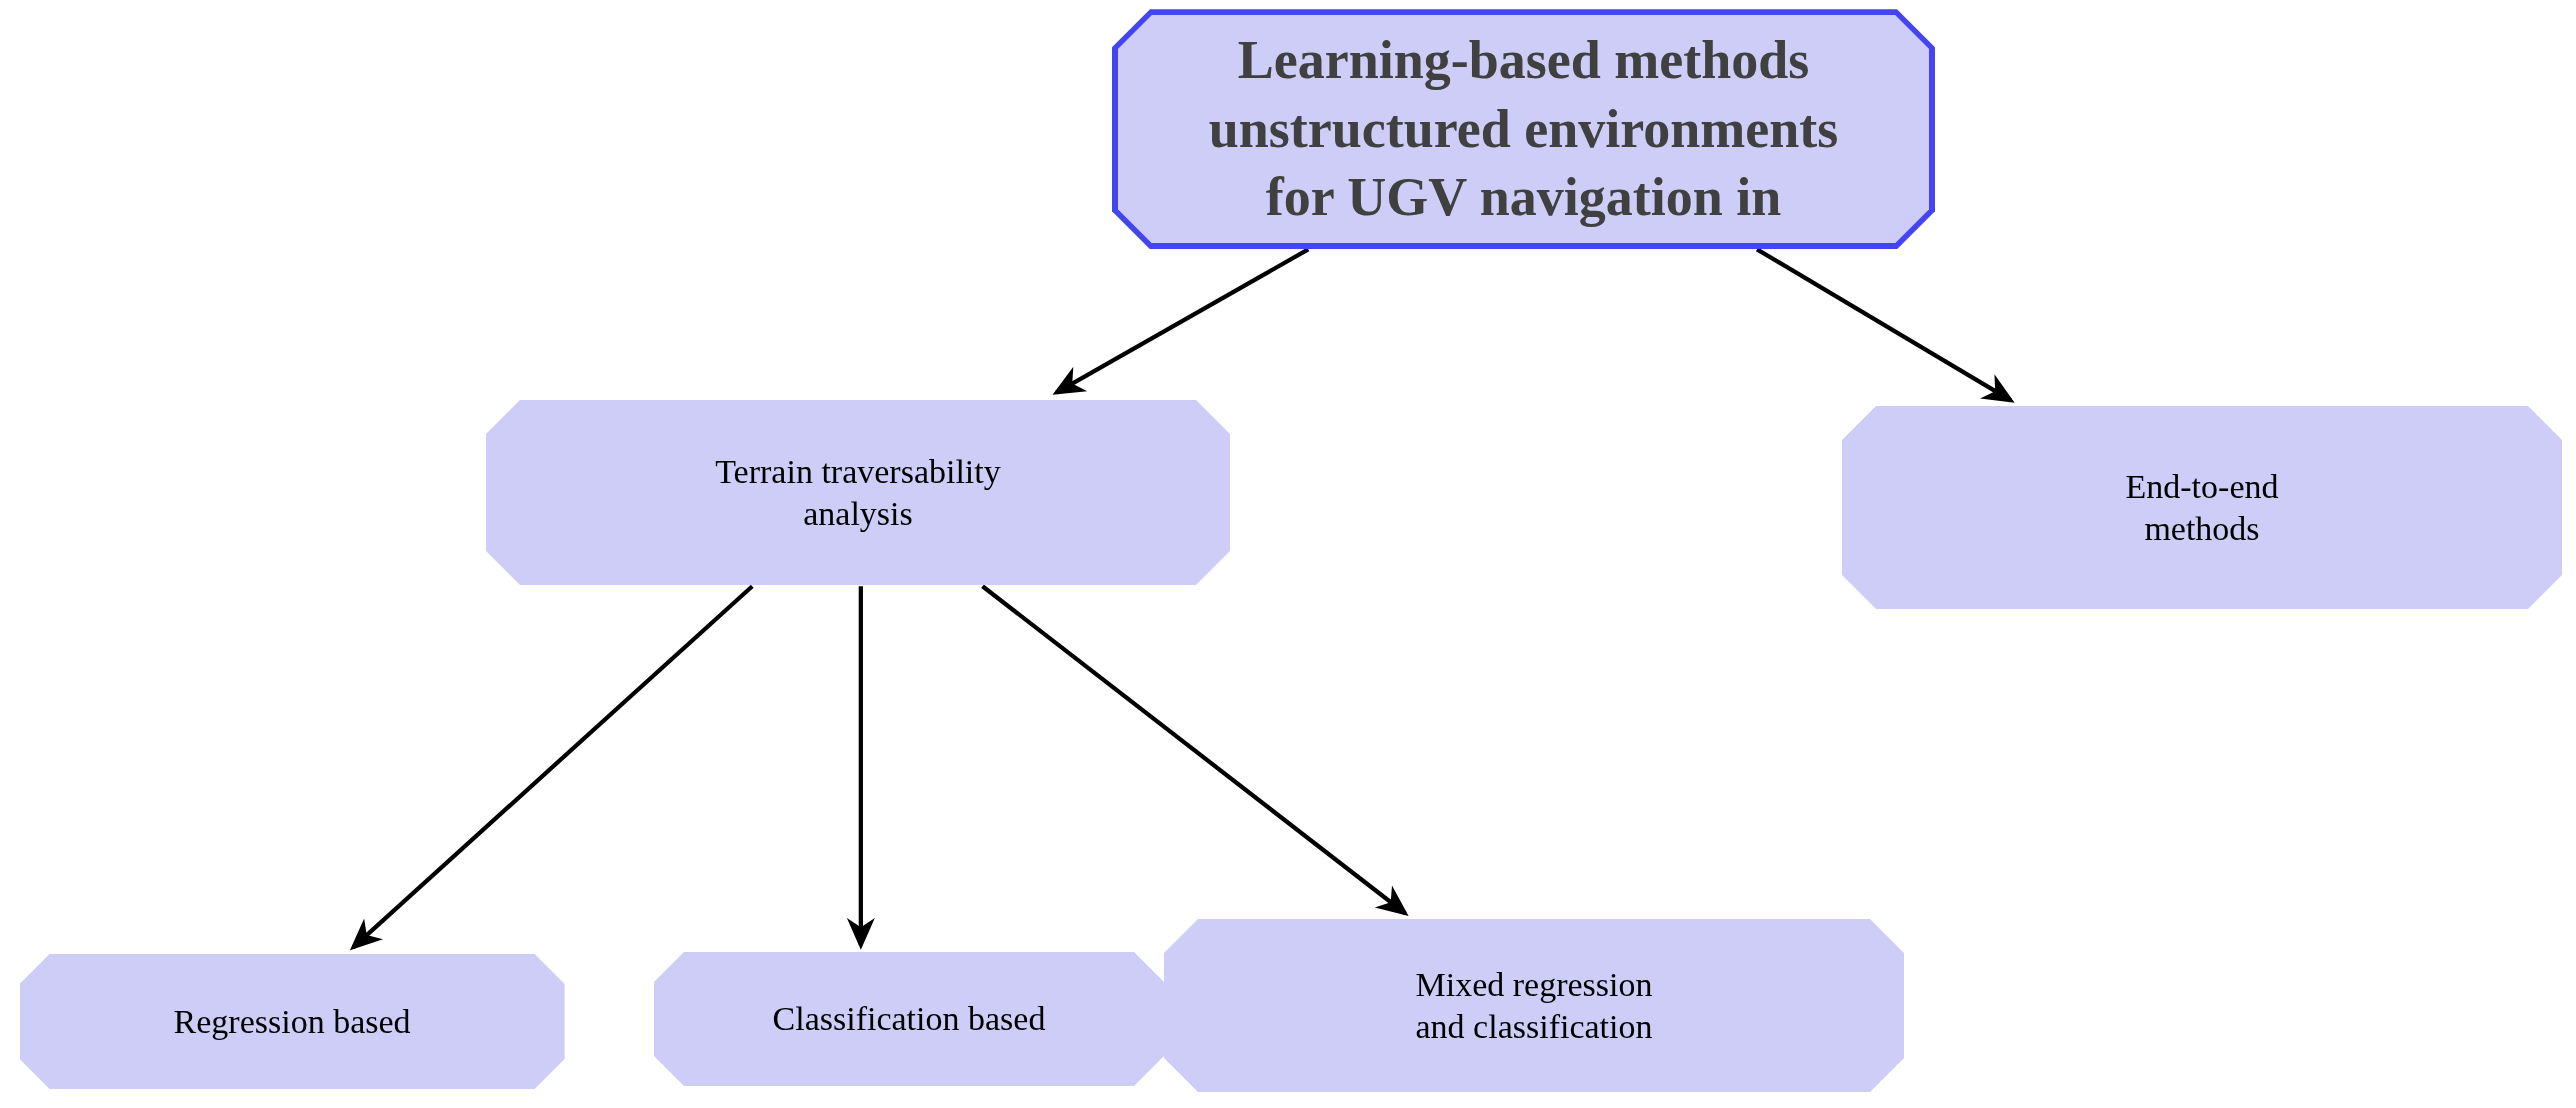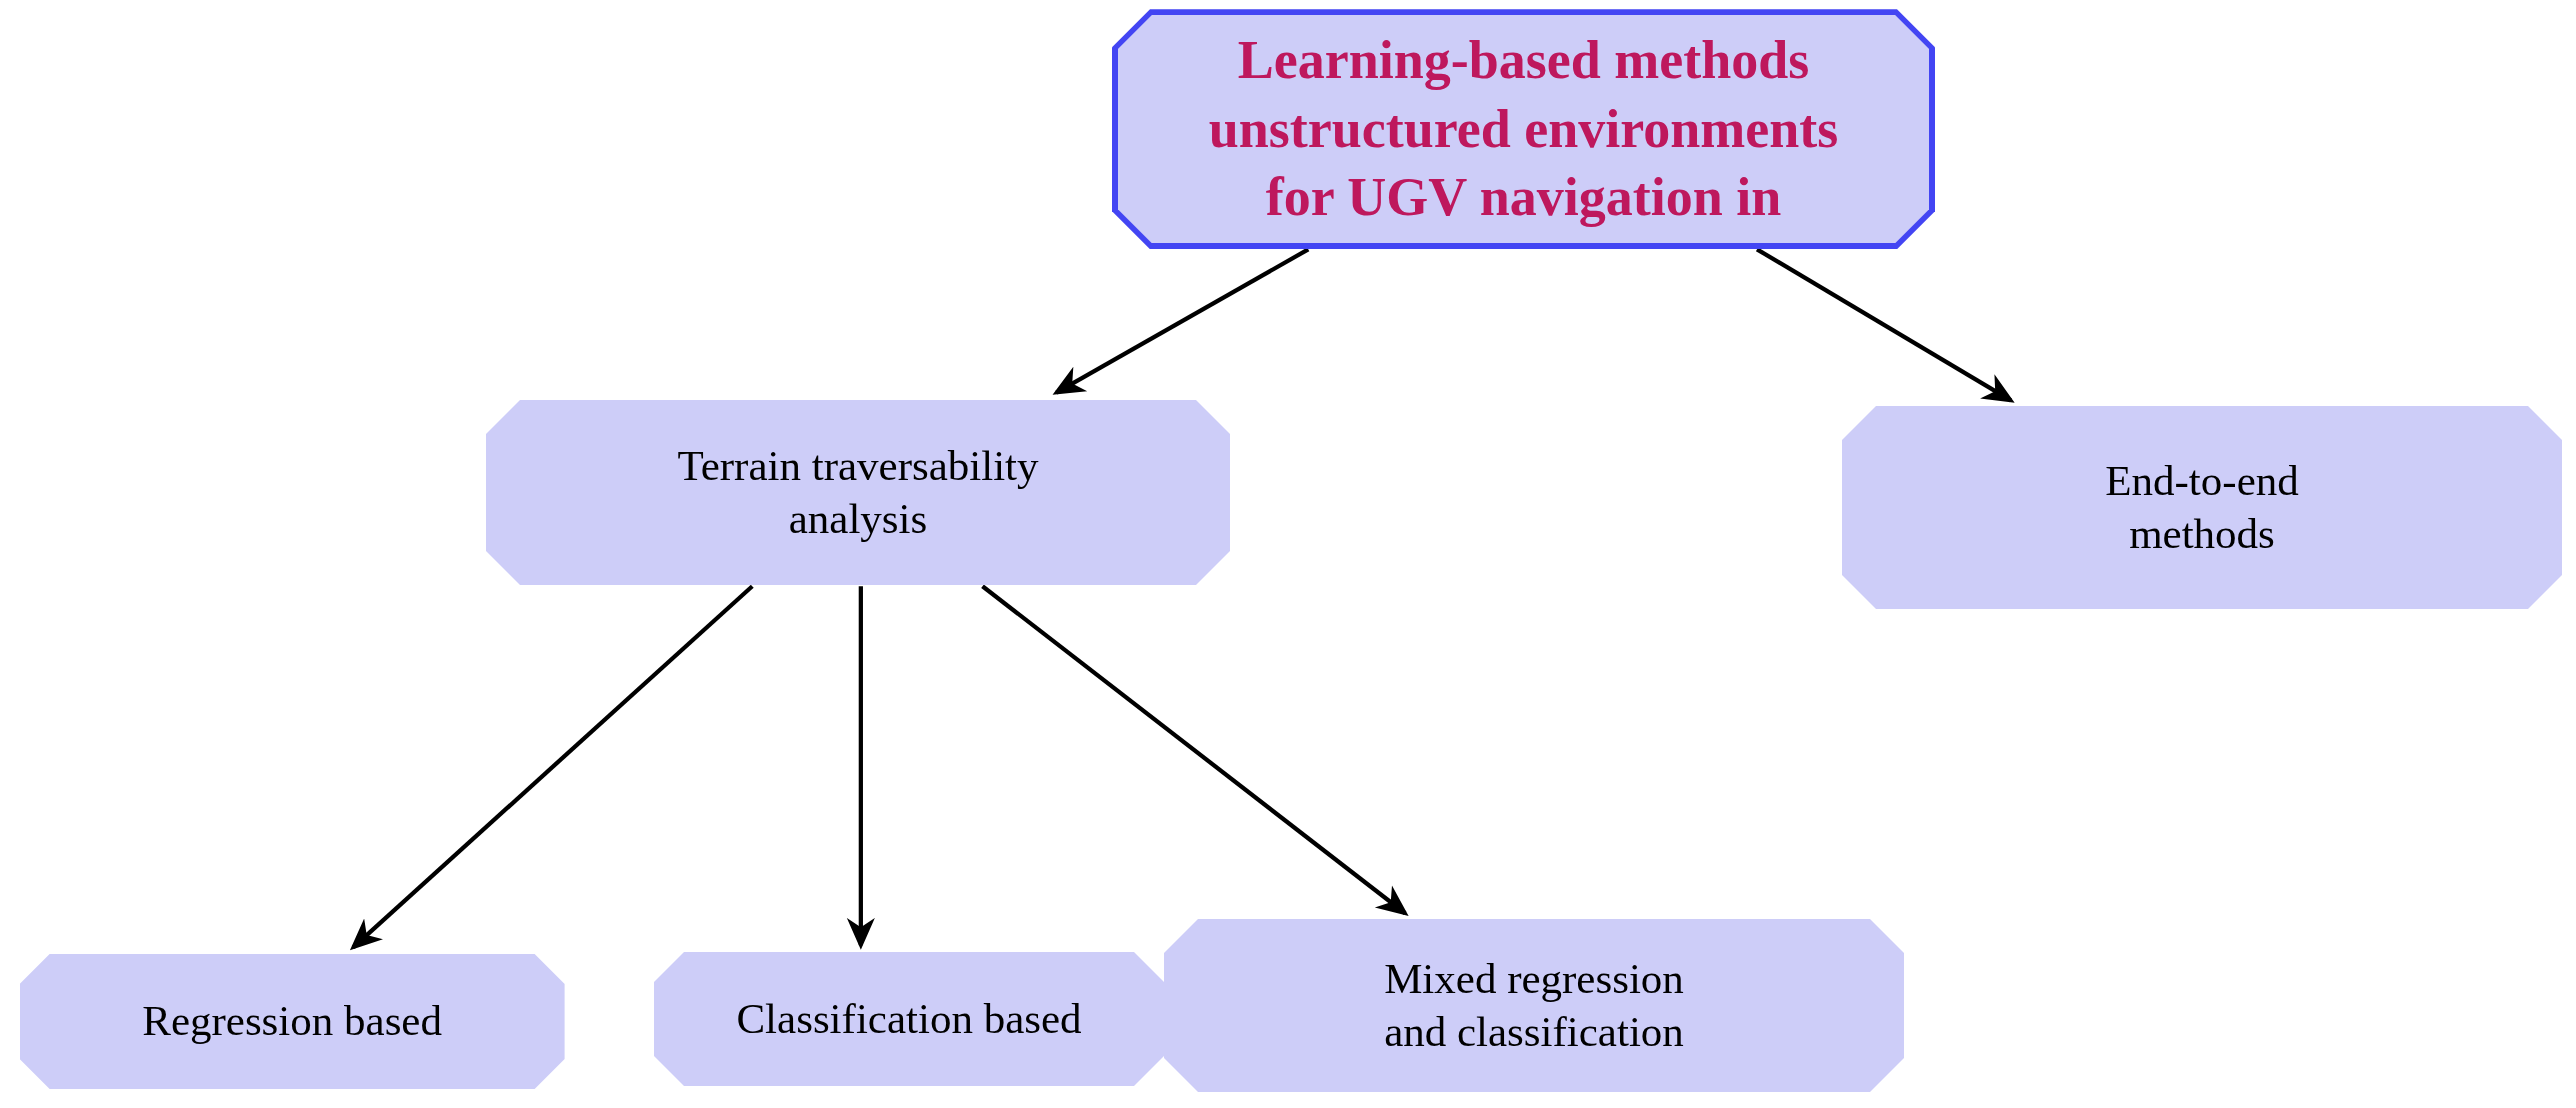--- a/index.html
+++ b/index.html
@@ -25,21 +25,21 @@
   }
   .node {
     position: absolute;
     display: flex;
     flex-direction: column;
     align-items: center;
     justify-content: center;
     text-align: center;
     color: #000000;
     background: #cdcdf8;
-    font-size: 43px;
+    font-size: 34px;
     line-height: 1.22;
     
     clip-path: polygon(
       34px 0, calc(100% - 34px) 0,
       100% 34px, 100% calc(100% - 34px),
       calc(100% - 34px) 100%, 34px 100%,
       0 calc(100% - 34px), 0 34px
     );
   }
   .node .line { display: block; white-space: nowrap; }
@@ -59,21 +59,21 @@
   }
   .root-inner {
     position: absolute;
     inset: 5.9px;
     background: #cdcdf8;
     display: flex;
     flex-direction: column;
     align-items: center;
     justify-content: center;
     text-align: center;
-    color: #be185d;
+    color: #404040;
     font-size: 54px;
     font-weight: bold;
     line-height: 1.27;
     clip-path: polygon(
       34px 0, calc(100% - 34px) 0,
       100% 34px, 100% calc(100% - 34px),
       calc(100% - 34px) 100%, 34px 100%,
       0 calc(100% - 34px), 0 34px
     );
   }

